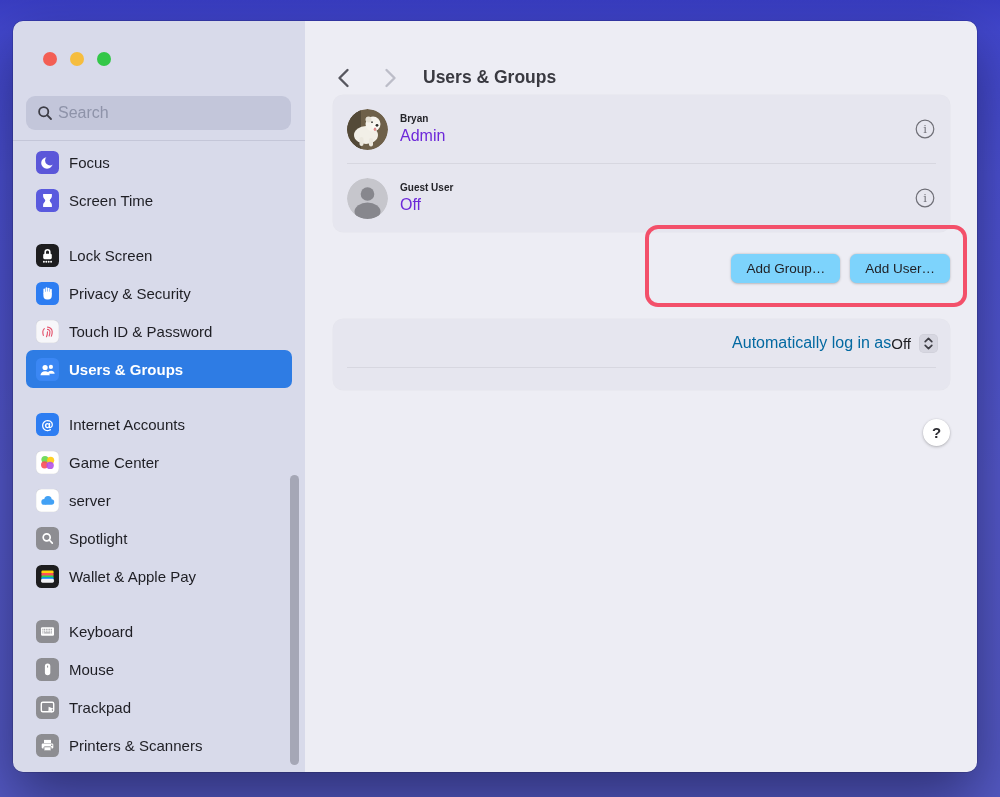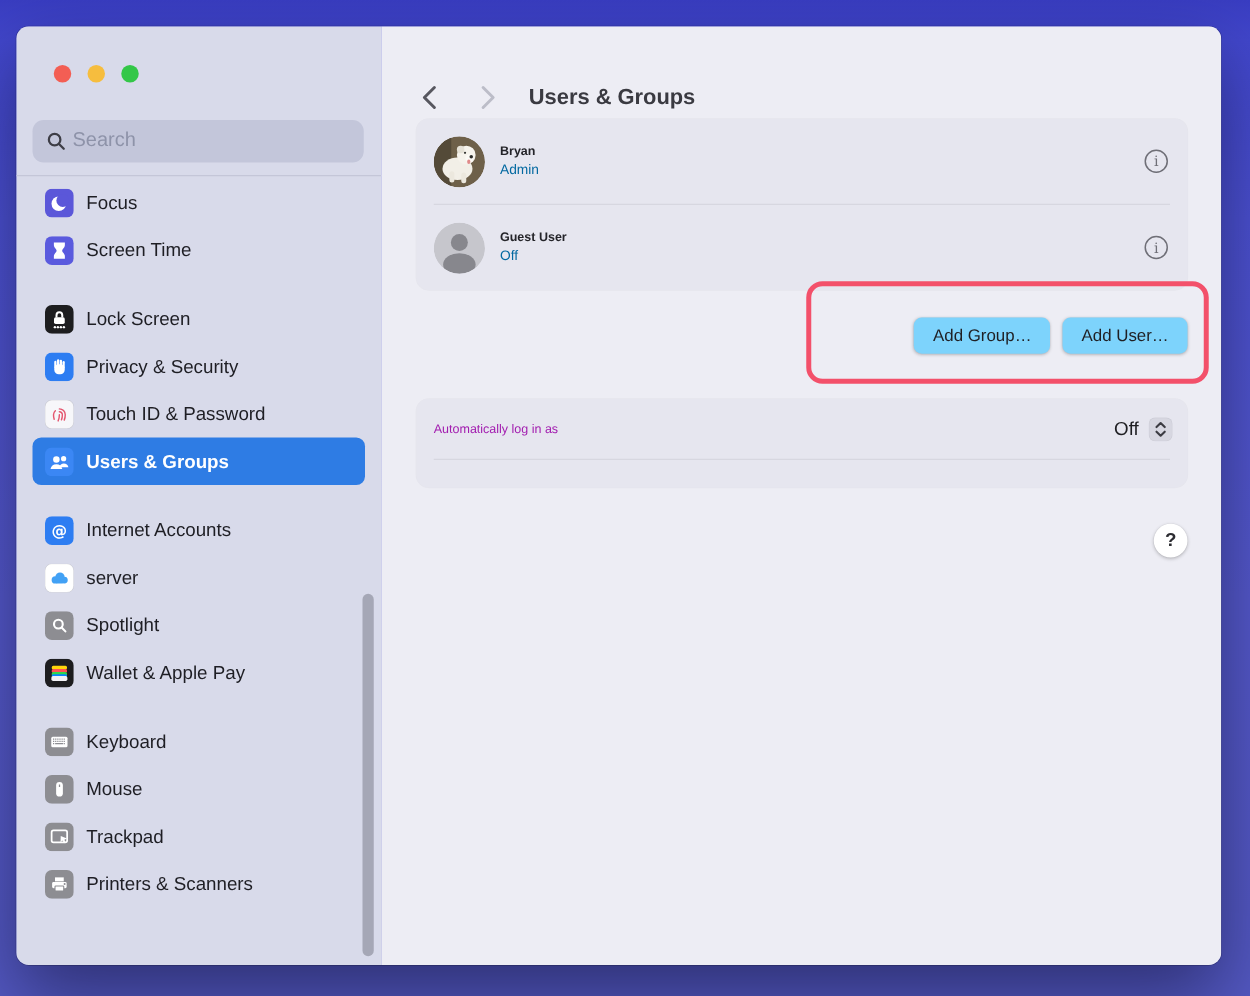--- a/index.html
+++ b/index.html
@@ -47,32 +47,32 @@
   .hdr-title{
     position:absolute;left:118px;top:46px;font-size:17.5px;font-weight:700;color:#3a3a41;
   }
   .content{position:absolute;top:74px;left:28px;right:27px;bottom:0;display:flex;flex-direction:column;}
   .card{background:#e6e6ef;border-radius:10px;box-shadow:0 0 0 .5px rgba(0,0,0,.03);}
   .user-row{height:68px;display:flex;align-items:center;padding:0 15px 0 14px;gap:12px;}
   .row-divider{height:1px;background:#d7d7e0;margin:0 14px;}
   .avatar{width:41px;height:41px;border-radius:50%;flex-shrink:0;display:block;}
   .user-texts{display:flex;flex-direction:column;gap:3px;flex:1;}
   .user-name{font-size:10px;font-weight:600;color:#242429;}
-  .user-sub{font-size:11px;color:#0369a1;}
+  .user-sub{font-size:16px;color:#6d28d9;}
   .info-btn{width:20px;height:20px;flex-shrink:0;cursor:default;background:none;border:none;padding:0;}
   .actions{margin-top:22px;height:29px;display:flex;justify-content:flex-end;gap:10px;}
   .push-btn{
     background:#7dd3fc;border:none;border-radius:6.5px;height:29px;padding:0 15px;
     font-size:13.5px;color:#1f1f23;cursor:default;
     font-family:"Liberation Sans","DejaVu Sans",sans-serif;
     box-shadow:0 .5px 2.5px rgba(0,0,0,.22), 0 0 0 .5px rgba(0,0,0,.03);
   }
   .settings-card{margin-top:36px;padding-bottom:22px;}
   .set-row{height:48px;display:flex;align-items:center;padding:0 12px 0 14px;}
-  .set-label{font-size:10px;color:#a21caf;flex:1;}
+  .set-label{font-size:16px;color:#0369a1;flex:1;text-align:right;}
   .set-value{font-size:15px;color:#1e1e22;margin-right:8px;}
   .stepper{
     width:19px;height:19px;border-radius:5px;background:#d7d7e1;border:none;padding:0;
     display:flex;align-items:center;justify-content:center;cursor:default;
     box-shadow:inset 0 0 0 .5px rgba(0,0,0,.05);
   }
   .edit-btn{width:70px;padding:0;height:27px;}
   .help-row{margin-top:29px;display:flex;justify-content:flex-end;}
   .help-btn{
     width:27px;height:27px;border-radius:50%;background:#ffffff;border:none;cursor:default;
@@ -186,20 +186,32 @@
           <span class="label">Users &amp; Groups</span>
         </div>
         <div class="nav-item gap">
           <span>
             <svg class="nav-icon" viewBox="0 0 23 23" width="23" height="23">
               <rect x="0" y="0" width="23" height="23" rx="5.5" fill="#2d7df2"></rect>
               <text x="11.5" y="15.8" text-anchor="middle" font-size="12.5" font-weight="bold" fill="#fff" font-family="DejaVu Sans,sans-serif">@</text>
             </svg>
           </span>
           <span class="label">Internet Accounts</span>
+        </div>
+        <div class="nav-item">
+          <span>
+            <svg class="nav-icon" viewBox="0 0 23 23" width="23" height="23">
+              <rect x="0" y="0" width="23" height="23" rx="5.5" fill="#ffffff" stroke="rgba(0,0,0,.16)" stroke-width=".5"></rect>
+              <circle cx="9" cy="8.6" r="3.6" fill="#63d74c" opacity=".9"></circle>
+              <circle cx="14.6" cy="9.3" r="3.6" fill="#ffcb0d" opacity=".9"></circle>
+              <circle cx="8.6" cy="13.8" r="3.6" fill="#fa4e57" opacity=".9"></circle>
+              <circle cx="14.1" cy="14.4" r="3.7" fill="#b451e8" opacity=".9"></circle>
+            </svg>
+          </span>
+          <span class="label">Game Center</span>
         </div>
         <div class="nav-item">
           <span>
             <svg class="nav-icon" viewBox="0 0 23 23" width="23" height="23">
               <rect x="0" y="0" width="23" height="23" rx="5.5" fill="#ffffff" stroke="rgba(0,0,0,.16)" stroke-width=".5"></rect>
               <g fill="#42a1f5">
                 <circle cx="8.2" cy="12.9" r="2.9"></circle>
                 <circle cx="12" cy="10.7" r="3.7"></circle>
                 <circle cx="15.5" cy="13" r="2.7"></circle>
                 <rect x="8.2" y="12.3" width="7.3" height="3.5" rx="1.75"></rect>

